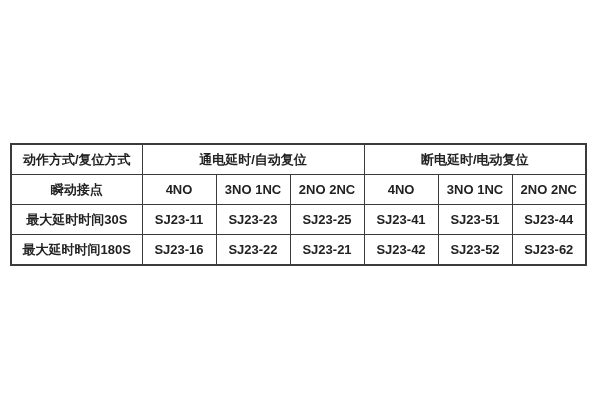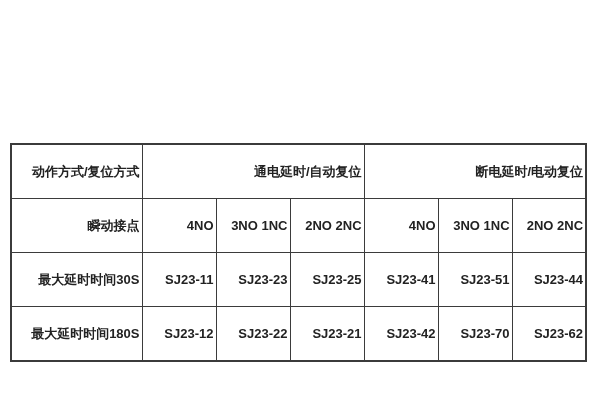--- a/index.html
+++ b/index.html
@@ -19,22 +19,22 @@
     left: 10px;
     top: 143px;
     width: 575px;
     border-collapse: collapse;
     table-layout: fixed;
     border: 2px solid #3b3b3b;
   }
   table.spec-table td {
     border: 1px solid #3b3b3b;
     height: 21px;
-    padding: 16px 2px;
-    text-align: right;
+    padding: 4px 2px;
+    text-align: center;
     vertical-align: middle;
     font-size: 13px;
     font-weight: 600;
     color: #222222;
     white-space: nowrap;
     overflow: hidden;
   }
 </style>
 </head>
 <body>
@@ -69,22 +69,22 @@
       <td>最大延时时间30S</td>
       <td>SJ23-11</td>
       <td>SJ23-23</td>
       <td>SJ23-25</td>
       <td>SJ23-41</td>
       <td>SJ23-51</td>
       <td>SJ23-44</td>
     </tr>
     <tr>
       <td>最大延时时间180S</td>
-      <td>SJ23-12</td>
+      <td>SJ23-16</td>
       <td>SJ23-22</td>
       <td>SJ23-21</td>
       <td>SJ23-42</td>
-      <td>SJ23-70</td>
+      <td>SJ23-52</td>
       <td>SJ23-62</td>
     </tr>
   </tbody>
     </table>
 </div>
 
 </body></html>

